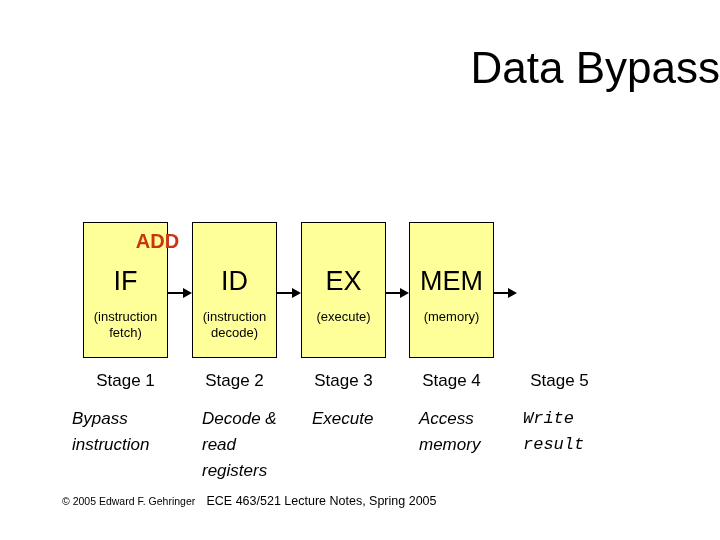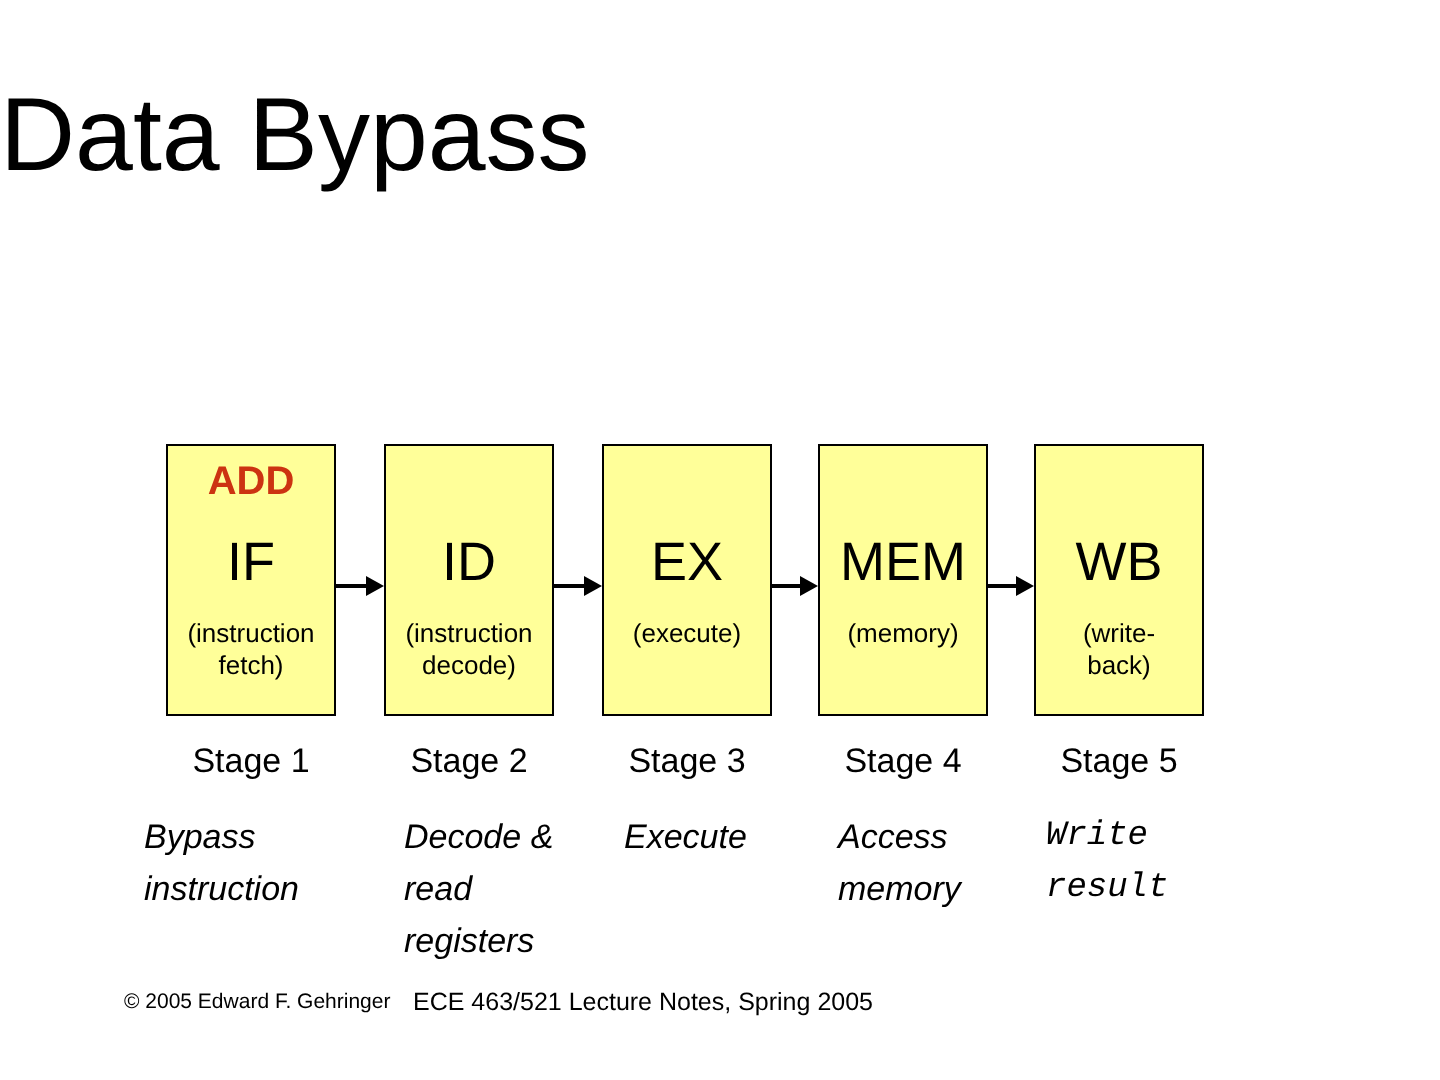--- a/index.html
+++ b/index.html
@@ -14,22 +14,22 @@
     background: #ffffff;
     overflow: hidden;
     font-family: "Liberation Sans", sans-serif;
     color: #000000;
   }
   .title {
     position: absolute;
     top: 42px;
     left: 0;
     width: 720px;
-    text-align: left;
-    font-size: 52px;
+    text-align: right;
+    font-size: 44px;
     line-height: 52px;
     color: #000000;
   }
   .pipe-box {
     position: absolute;
     top: 222px;
     width: 85px;
     height: 136px;
     background: #FFFF99;
     border: 1.5px solid #000000;
@@ -38,20 +38,21 @@
   }
   .opcode {
     position: absolute;
     top: 7px;
     left: 0;
     width: 100%;
     font-size: 20px;
     font-weight: bold;
     color: #CC3311;
     line-height: 22px;
+    padding-left: 32px;
   }
   .abbr {
     position: absolute;
     top: 42px;
     left: 0;
     width: 100%;
     font-size: 27px;
     line-height: 32px;
   }
   .detail {
@@ -143,25 +144,20 @@
   <div class="pipe-box" style="left:301px;">
     <div class="abbr">EX</div>
     <div class="detail">(execute)</div>
   </div>
 
   <div class="pipe-box" style="left:409px;">
     <div class="abbr">MEM</div>
     <div class="detail">(memory)</div>
   </div>
 
-  <div class="pipe-box" style="left:517px;">
-    <div class="abbr">WB</div>
-    <div class="detail">(write-
-back)</div>
-  </div>
 
   <div class="arrow" style="left:168px; width:24px;">
     <div class="arrow-line"></div>
     <div class="arrow-head"></div>
   </div>
   <div class="arrow" style="left:277px; width:24px;">
     <div class="arrow-line"></div>
     <div class="arrow-head"></div>
   </div>
   <div class="arrow" style="left:386px; width:23px;">

